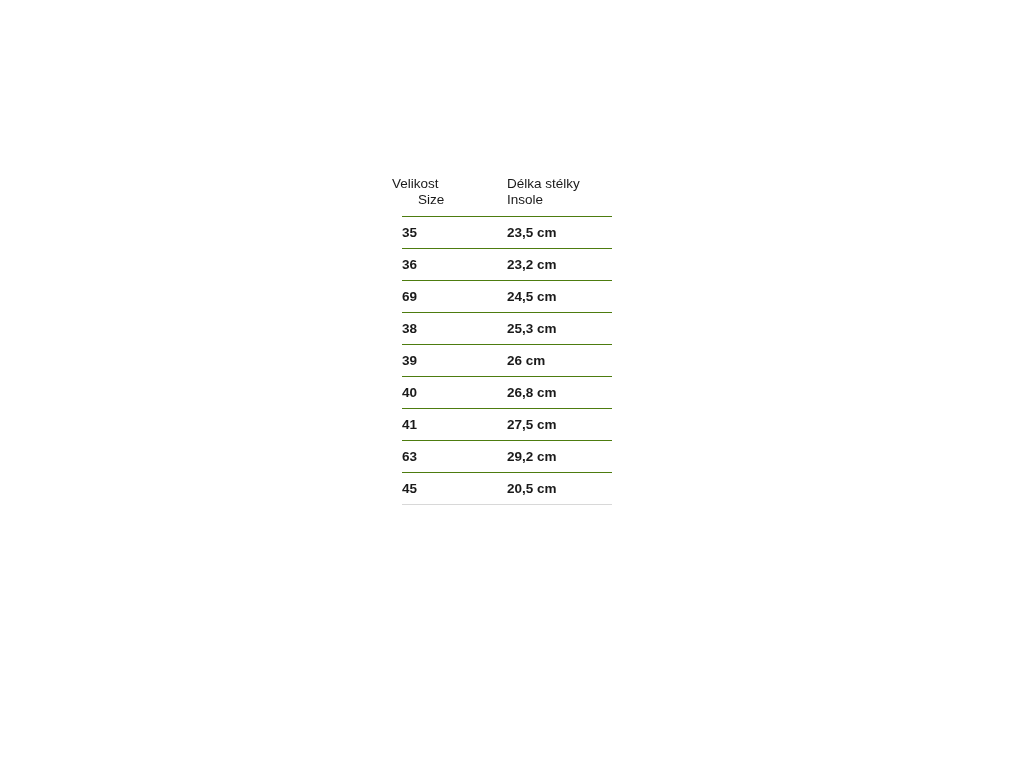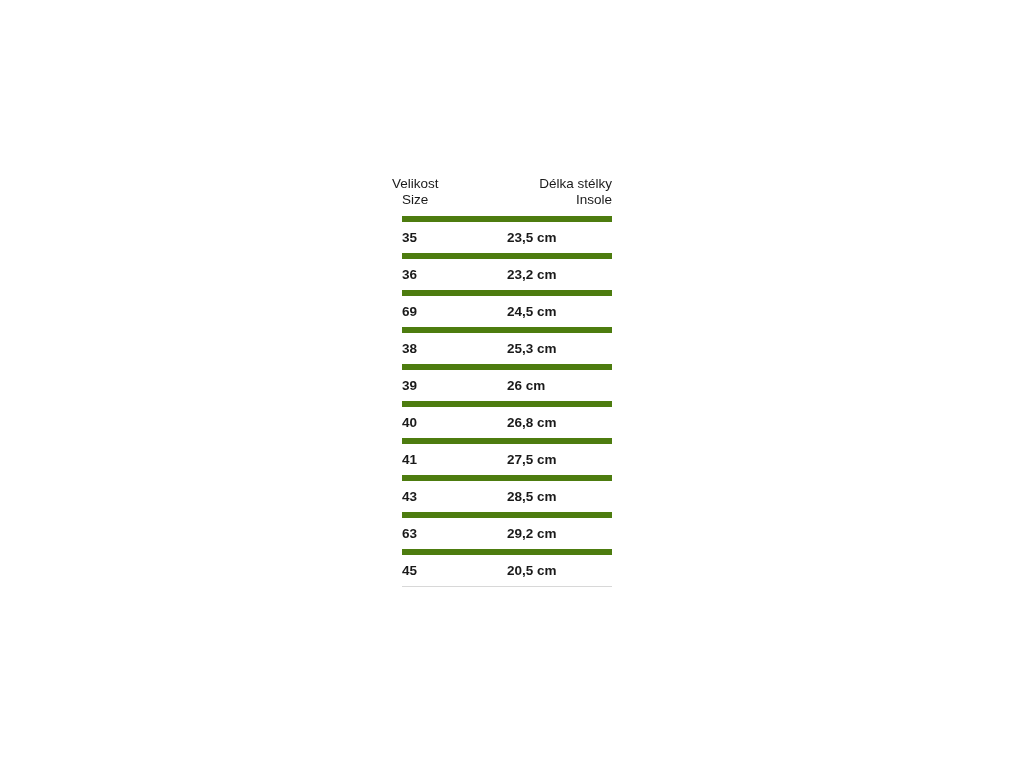--- a/index.html
+++ b/index.html
@@ -45,29 +45,29 @@
     display: block;
     white-space: nowrap;
   }
 
   
   .hdr-size {
     text-align: left;
     padding-left: 0;
   }
   .hdr-size .hdr-line-1 { padding-left: -2px; margin-left: -10px; }
-  .hdr-size .hdr-line-2 { margin-left: 0px; }
+  .hdr-size .hdr-line-2 { margin-left: 16px; }
 
   
   .hdr-insole {
-    text-align: right;
+    text-align: left;
   }
 
   .size-chart tbody td {
-    border-top: 6px solid #4d7c0f;
+    border-top: 1px solid #4d7c0f;
     padding: 0;
     height: 31px;
     font-size: 13.5px;
     line-height: 31px;
     color: #1a1a1a;
     white-space: nowrap;
   }
 
   .size-chart tbody tr:last-child td {
     border-bottom: 1px solid #d8d8d8;
@@ -131,24 +131,20 @@
       </tr>
       <tr>
         <td class="cell-size">40</td>
         <td class="cell-insole">26,8 cm</td>
       </tr>
       <tr>
         <td class="cell-size">41</td>
         <td class="cell-insole">27,5 cm</td>
       </tr>
       <tr>
-        <td class="cell-size">43</td>
-        <td class="cell-insole">28,5 cm</td>
-      </tr>
-      <tr>
         <td class="cell-size">63</td>
         <td class="cell-insole">29,2 cm</td>
       </tr>
       <tr>
         <td class="cell-size">45</td>
         <td class="cell-insole">20,5 cm</td>
       </tr>
     </tbody>
 </table>
 

